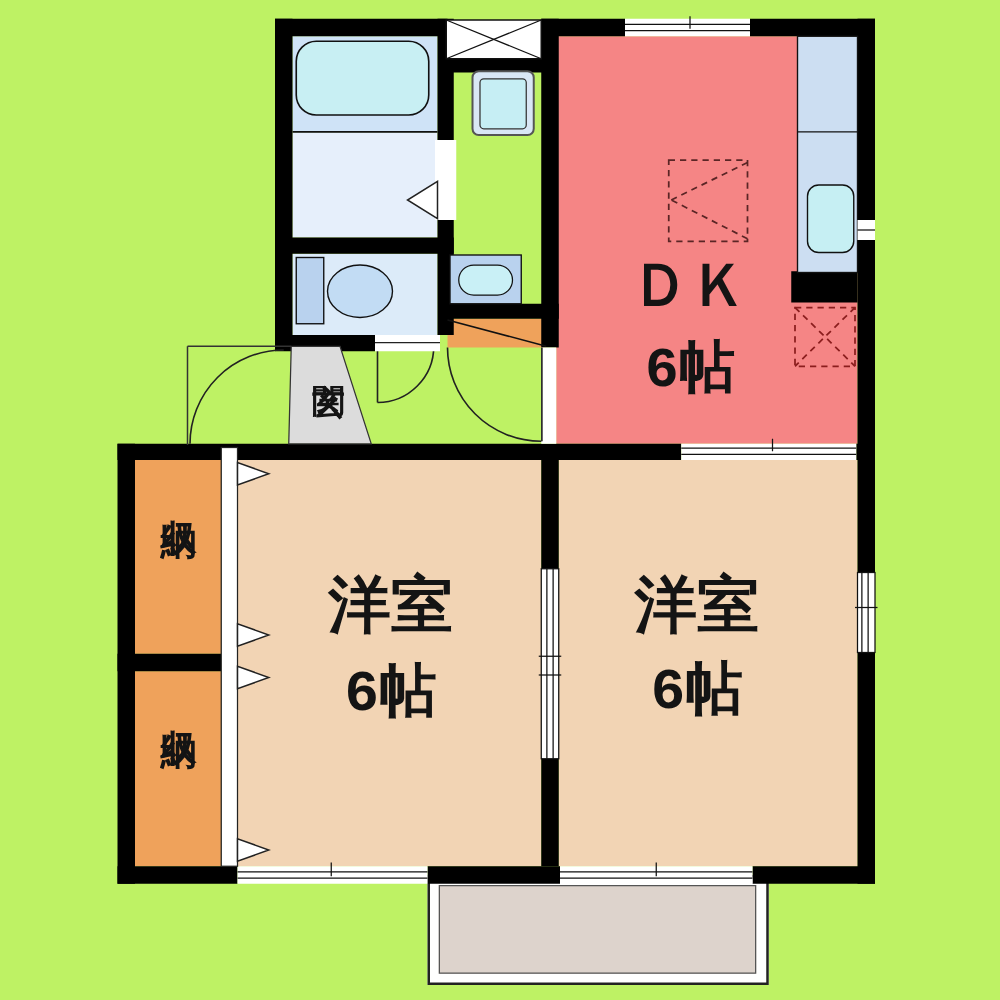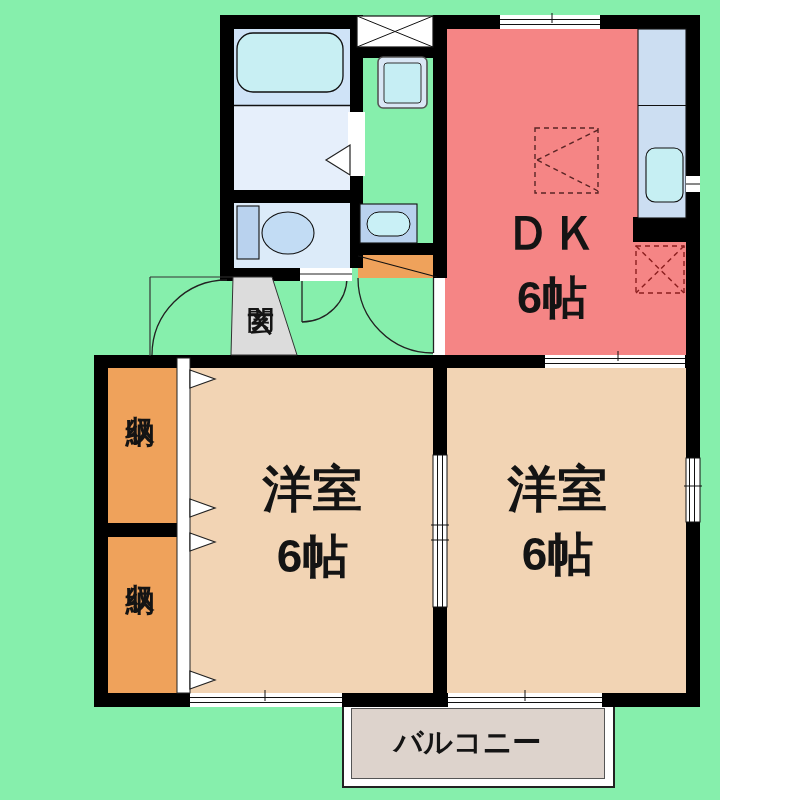--- a/index.html
+++ b/index.html
@@ -1,18 +1,18 @@
 <!DOCTYPE html>
 <html><head>
 <meta charset="utf-8">
 <style>
   html,body{margin:0;padding:0;background:#ffffff;}
   #plan{
-    position:relative;width:720px;height:800px;background:#86efac;overflow:hidden;
-    font-family:Liberation Sans, sans-serif;
+    position:relative;width:800px;height:800px;background:#bef264;overflow:hidden;
+    font-family:Liberation Mono, monospace;
   }
   .wall{position:absolute;background:#000000;}
   .room{position:absolute;}
   .lbl{
     position:absolute;color:#141414;font-weight:700;text-align:center;
     line-height:1.05;white-space:nowrap;
   }
   .vert{
     writing-mode:vertical-rl;text-orientation:upright;letter-spacing:4px;
     white-space:normal;
@@ -194,14 +194,13 @@
   <div class="lbl" style="left:205px;top:532px;width:215px;font-size:46px;">6帖</div>
 
   <div class="lbl" style="left:450px;top:463px;width:215px;font-size:50px;">洋室</div>
   <div class="lbl" style="left:450px;top:530px;width:215px;font-size:46px;">6帖</div>
 
   <div class="lbl vert" style="left:125px;top:392px;font-size:29px;">収納</div>
   <div class="lbl vert" style="left:125px;top:560px;font-size:29px;">収納</div>
 
   <div class="lbl vert" style="left:247px;top:286px;font-size:26px;letter-spacing:2px;">玄関</div>
 
-  <div class="lbl" style="left:350px;top:727px;width:235px;font-size:29px;">バルコニー</div>
 </div>
 
 </body></html>

